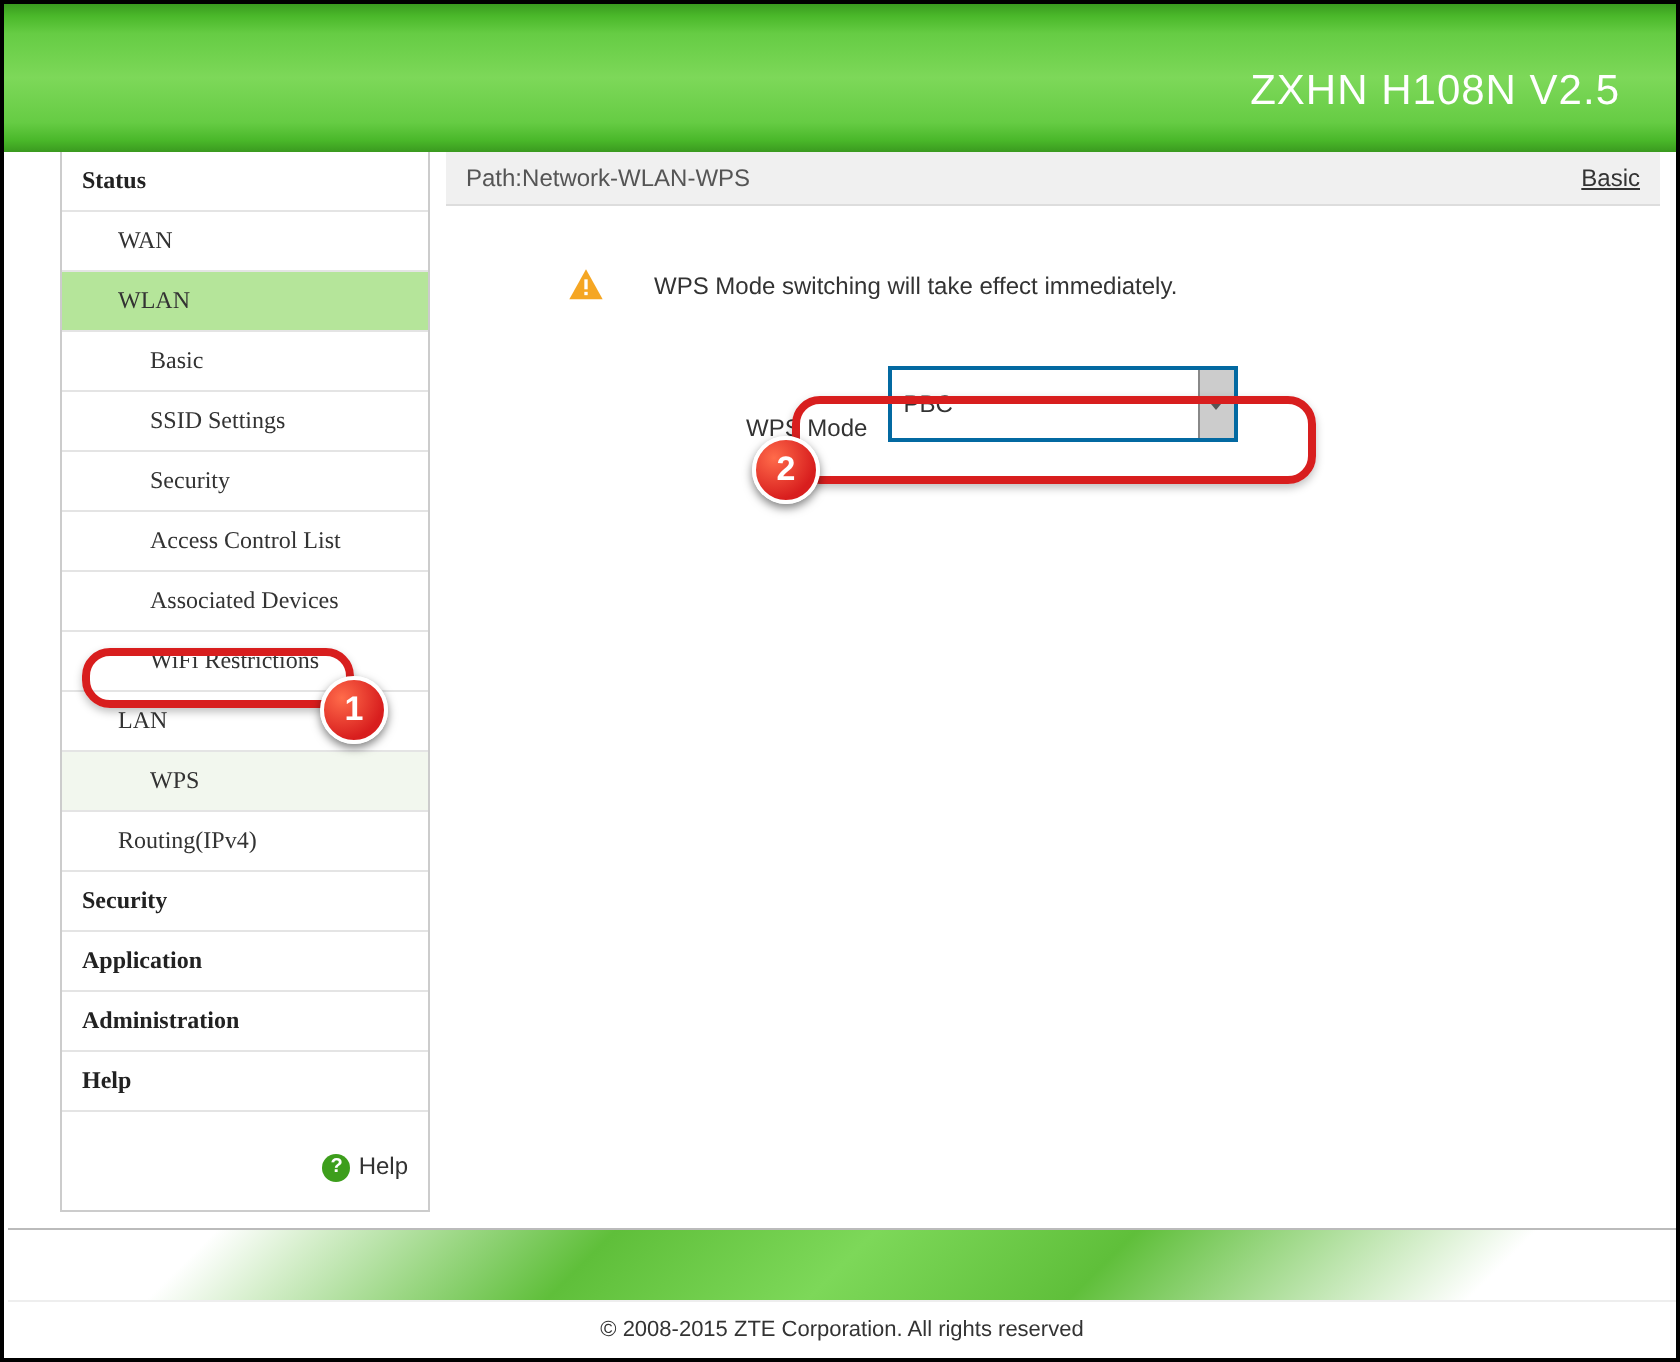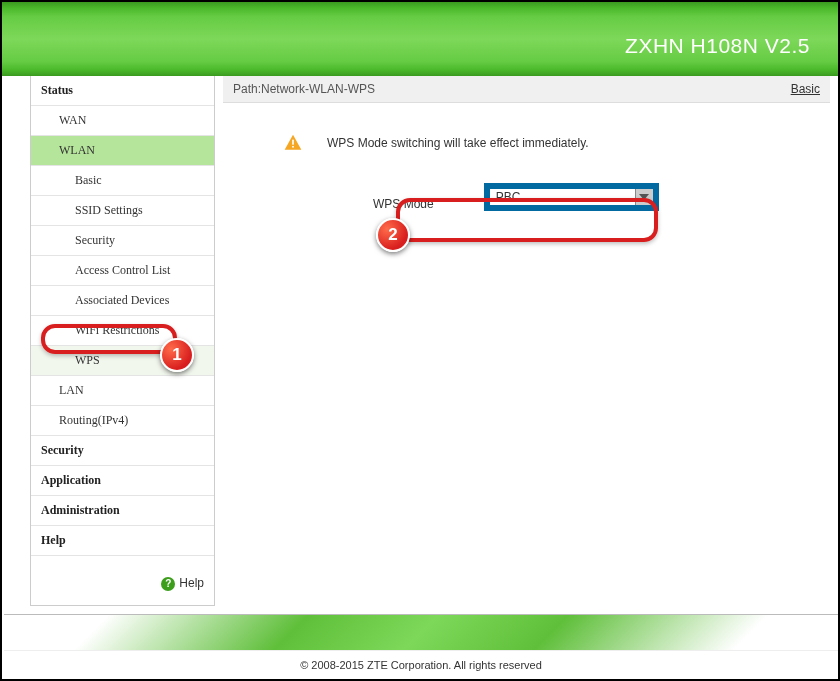--- a/index.html
+++ b/index.html
@@ -18,21 +18,21 @@
 .menu-item.current { background: #f2f7ee; color: #333; }
 .help-row { padding: 20px 10px 8px 0; text-align: right; font-size: 12px; color: #333; }
 .help-icon { display: inline-block; width: 14px; height: 14px; border-radius: 50%; background: #3d9e1c; color: #fff; text-align: center; line-height: 14px; font-size: 10px; font-weight: bold; margin-right: 4px; vertical-align: middle; }
 .content { flex: 1; margin-left: 8px; margin-right: 8px; }
 .path-bar { background: #f0f0f0; border-bottom: 1px solid #ddd; padding: 6px 10px; display: flex; justify-content: space-between; align-items: center; color: #555; }
 .logout { color: #333; text-decoration: underline; cursor: pointer; }
 .notice { margin: 30px 0 30px 60px; display: flex; align-items: center; gap: 24px; color: #333; font-size: 12px; }
 .warn-icon { width: 20px; height: 20px; }
 .form-row { margin-left: 150px; display: flex; align-items: flex-end; gap: 10px; position: relative; }
 .form-label { font-size: 12px; color: #333; }
-.select-wrap { position: relative; width: 175px; height: 28px; border: 6px solid #0369a1; background: #fff; display: flex; align-items: center; padding-left: 6px; font-size: 12px; margin-left: 40px; }
+.select-wrap { position: relative; width: 175px; height: 38px; border: 2px solid #0369a1; background: #fff; display: flex; align-items: center; padding-left: 6px; font-size: 12px; }
 .select-arrow { position: absolute; right: 0; top: 0; width: 18px; height: 100%; background: #ccc; display: flex; align-items: center; justify-content: center; border-left: 1px solid #888; }
 .footer-band { position: absolute; bottom: 0; left: 2px; right: 0; }
 .footer-green { height: 36px; background: linear-gradient(135deg, #fff 0%, #fff 12%, #5fbf3a 35%, #7dd859 50%, #5fbf3a 65%, #fff 88%); border-top: 1px solid #bbb; }
 .footer-text { text-align: center; padding: 8px 0; font-size: 11px; color: #333; border-top: 1px solid #eee; background: #fff; }
 
 .annot-box { position: absolute; border: 4px solid #d81e1e; border-radius: 14px; pointer-events: none; box-shadow: 0 2px 4px rgba(0,0,0,0.25); }
 .annot-badge { position: absolute; width: 34px; height: 34px; border-radius: 50%; background: radial-gradient(circle at 30% 30%, #ff6b4a, #d81e1e 70%); color: #fff; font-weight: bold; font-size: 17px; display: flex; align-items: center; justify-content: center; border: 2px solid #fff; box-shadow: 0 2px 5px rgba(0,0,0,0.5); pointer-events: none; }
 </style>
 </head>
 <body>
@@ -48,22 +48,22 @@
     <div class="sidebar">
       <div class="menu-item top-level">Status</div>
       <div class="menu-item sub">WAN</div>
       <div class="menu-item sub current-parent">WLAN</div>
       <div class="menu-item sub2">Basic</div>
       <div class="menu-item sub2">SSID Settings</div>
       <div class="menu-item sub2">Security</div>
       <div class="menu-item sub2">Access Control List</div>
       <div class="menu-item sub2">Associated Devices</div>
       <div class="menu-item sub2">WiFi Restrictions</div>
+      <div class="menu-item sub">LAN</div>
       <div class="menu-item sub2 current">WPS</div>
-      <div class="menu-item sub">LAN</div>
       <div class="menu-item sub">Routing(IPv4)</div>
       <div class="menu-item top-level">Security</div>
       <div class="menu-item top-level">Application</div>
       <div class="menu-item top-level">Administration</div>
       <div class="menu-item top-level">Help</div>
       <div class="help-row">
         <span class="help-icon">?</span><span>Help</span>
       </div>
     </div>
 

